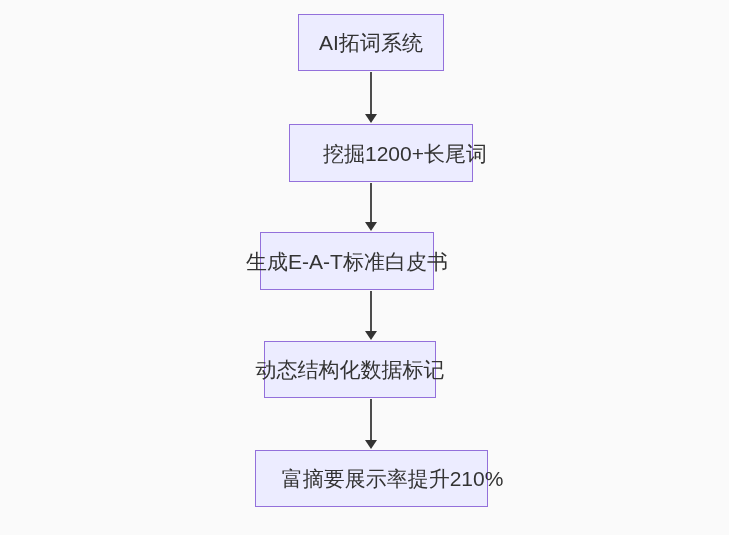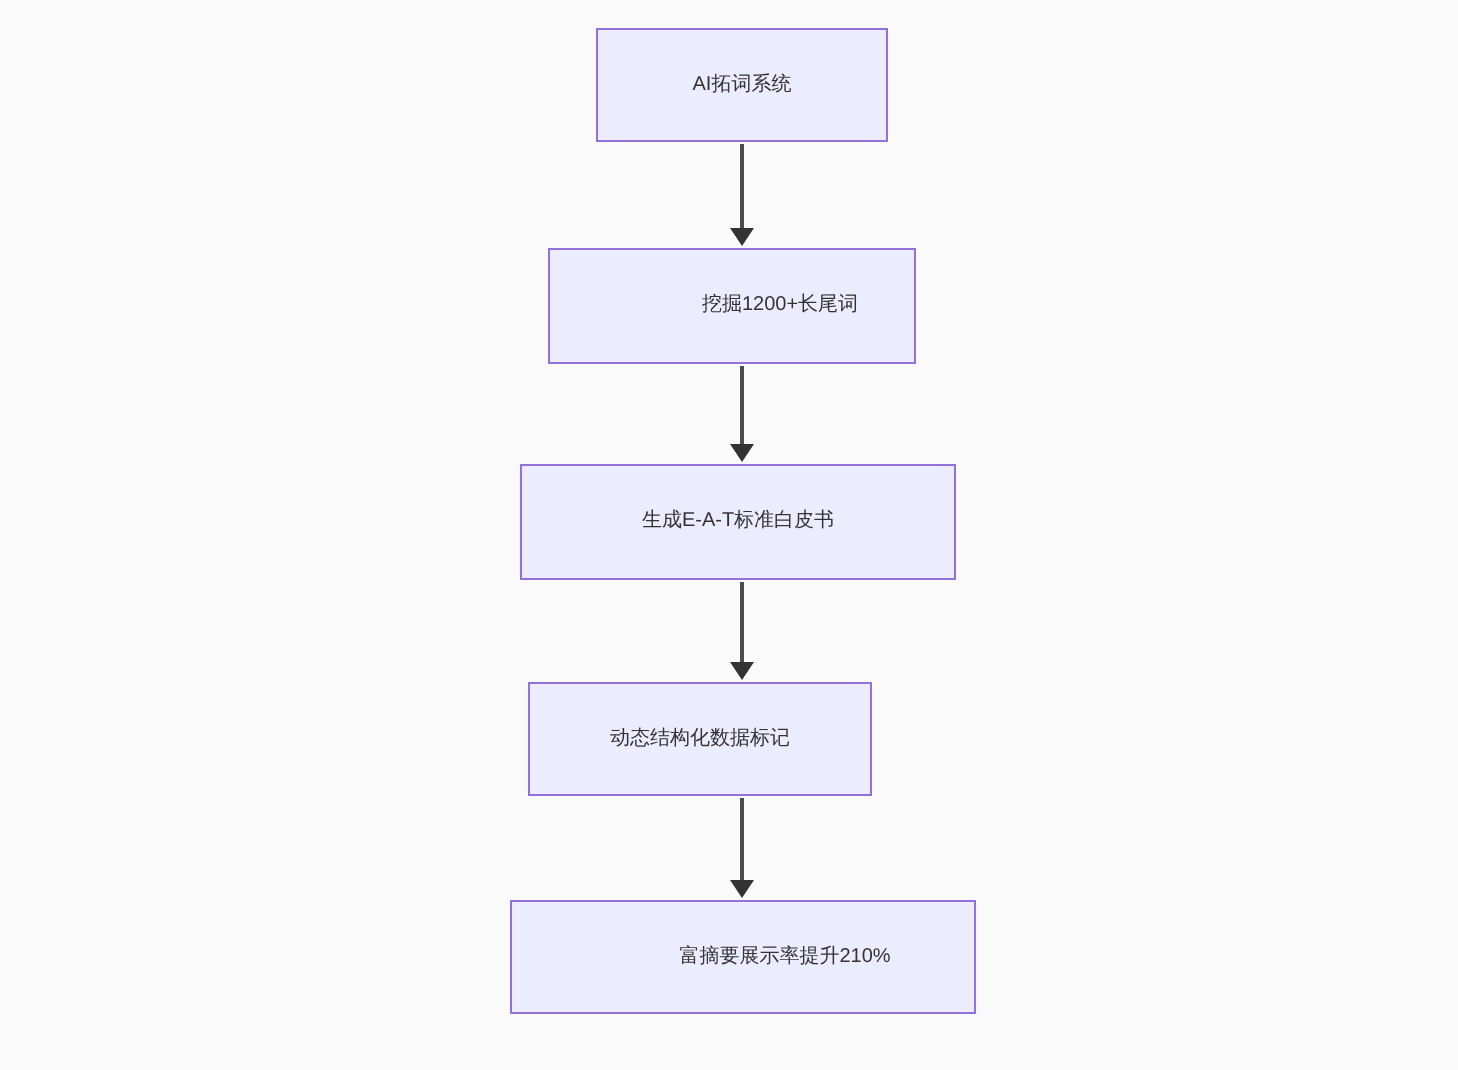--- a/index.html
+++ b/index.html
@@ -17,31 +17,31 @@
     width: 729px;
     height: 535px;
     background: #fafafa;
   }
   .flow-node {
     position: absolute;
     box-sizing: border-box;
     background: #ECECFF;
     border: 1px solid #9370DB;
     color: #333333;
-    font-size: 10px;
+    font-size: 21px;
     line-height: 1;
     display: flex;
     align-items: center;
     justify-content: center;
     text-align: center;
     white-space: nowrap;
   }
   .node-1 { left: 298px; top: 14px;  width: 146px; height: 57px; }
-  .node-2 { left: 274px; top: 124px; width: 184px; height: 58px; padding-left: 48px; }
-  .node-3 { left: 260px; top: 232px; width: 218px; height: 58px; }
+  .node-2 { left: 289px; top: 124px; width: 184px; height: 58px; padding-left: 48px; }
+  .node-3 { left: 260px; top: 232px; width: 174px; height: 58px; }
   .node-4 { left: 264px; top: 341px; width: 172px; height: 57px; }
   .node-5 { left: 255px; top: 450px; width: 233px; height: 57px; padding-left: 42px; }
 
   .edge-line {
     position: absolute;
     left: 370px;
     width: 1.5px;
     background: #4d4d4d;
   }
   .edge-1-line { top: 72px;  height: 42px; }

